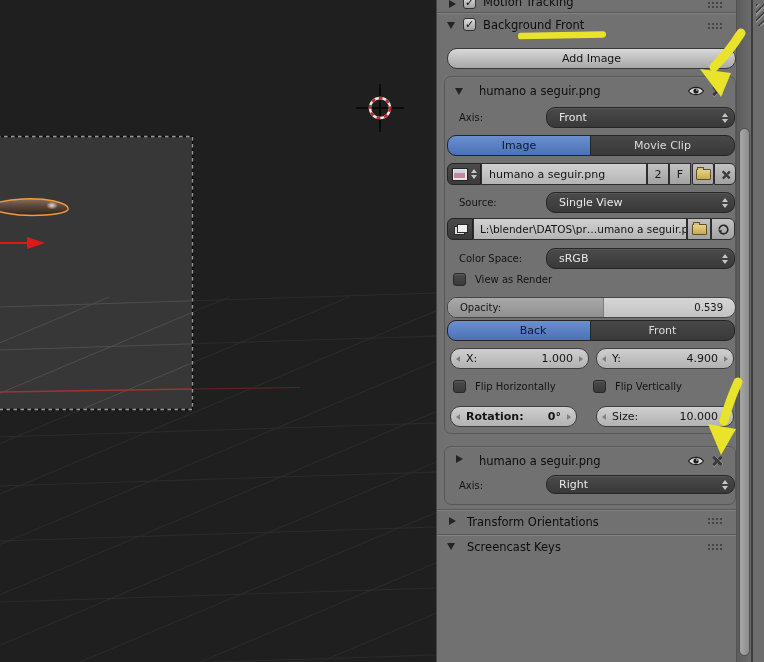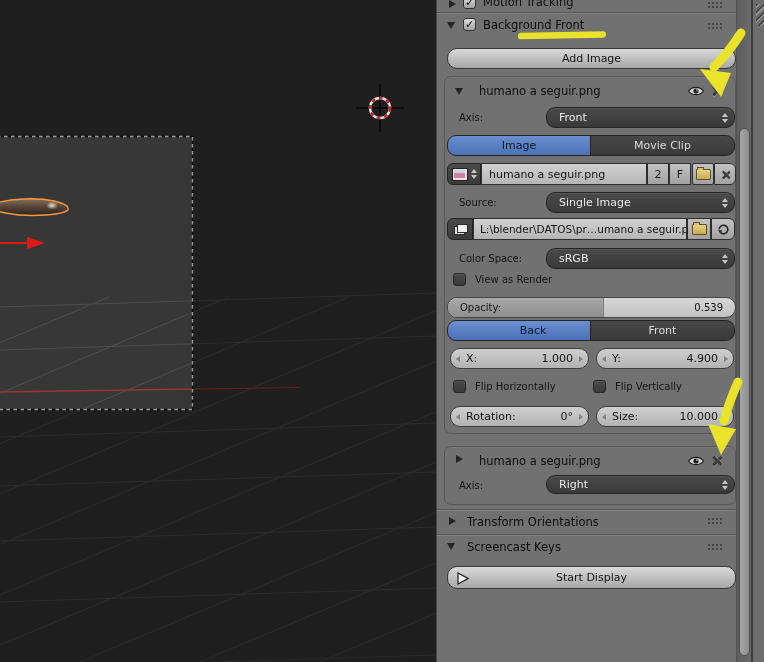--- a/index.html
+++ b/index.html
@@ -254,21 +254,21 @@
     </div>
     <div class="abs mini-btn" style="left:255px;top:163px;width:22px;height:22px;border-radius:2px;">
       <span class="folder"></span>
     </div>
     <div class="abs mini-btn" style="left:277px;top:163px;width:22px;height:22px;border-radius:0 6px 6px 0;">
       <span class="xicon small" style="position:relative;"></span>
     </div>
 
     <span class="abs plabel" style="left:22px;top:192px;line-height:21px;">Source:</span>
     <div class="abs dropdown" style="left:109px;top:192px;width:189px;height:21px;">
-      <span class="dd-text">Single Image</span>
+      <span class="dd-text">Single View</span>
       <span class="dd-arrows">
           <i class="tu"></i>
           <i class="td"></i>
         </span>
     </div>
 
     <div class="abs dark-btn" style="left:10px;top:218px;width:26px;height:22px;border-radius:6px 0 0 6px;">
       <span class="stack"></span>
     </div>
     <div class="abs field-light" style="left:36px;top:218px;width:214px;height:22px;padding:0 6px;font-size:10.5px;">
@@ -320,21 +320,21 @@
       <span class="nf-label">Y:</span>
       <span class="nf-value">4.900</span>
       <i class="tr"></i>
     </div>
 
     <div class="abs cb-dark" style="left:16px;top:380px;"></div>
     <span class="abs plabel" style="left:38px;top:379px;line-height:15px;">Flip Horizontally</span>
     <div class="abs cb-dark" style="left:156px;top:380px;"></div>
     <span class="abs plabel" style="left:178px;top:379px;line-height:15px;">Flip Vertically</span>
 
-    <div class="abs numfield" style="left:13px;top:406px;width:139px;height:21px;">
+    <div class="abs numfield" style="left:13px;top:406px;width:127px;height:21px;font-weight:bold;">
       <i class="tl"></i>
       <span class="nf-label">Rotation:</span>
       <span class="nf-value">0°</span>
       <i class="tr"></i>
     </div>
     <div class="abs numfield" style="left:159px;top:406px;width:138px;height:21px;">
       <i class="tl"></i>
       <span class="nf-label">Size:</span>
       <span class="nf-value">10.000</span>
       <i class="tr"></i>
@@ -367,26 +367,20 @@
     <div class="abs tri-right" style="left:12px;top:517px;"></div>
     <span class="abs htitle" style="left:30px;top:513px;line-height:18px;">Transform Orientations</span>
     <div class="abs grip" style="right:14px;top:518px;"></div>
 
     <div class="abs sep" style="top:534px;"></div>
 
     <div class="abs tri-down" style="left:10px;top:543px;"></div>
     <span class="abs htitle" style="left:30px;top:538px;line-height:18px;">Screencast Keys</span>
     <div class="abs grip" style="right:14px;top:544px;"></div>
 
-    <div class="abs btn-light" style="left:10px;top:566px;width:289px;height:23px;">
-      <svg class="abs" style="left:9px;top:5px;" width="12" height="13" viewBox="0 0 12 13">
-        <polygon points="1,1 11,6.5 1,12" fill="#efefef" stroke="#1e1e1e" stroke-width="1.2"></polygon>
-      </svg>
-      <span>Start Display</span>
-    </div>
   </div>
 
   <div id="scrolltrack" class="abs">
     <div id="scrollthumb" class="abs"></div>
   </div>
   <div id="rightstrip" class="abs">
     <div class="abs corner-grip"></div>
   </div>
 
   <svg id="annot" class="abs" width="764" height="662" viewBox="0 0 764 662">

